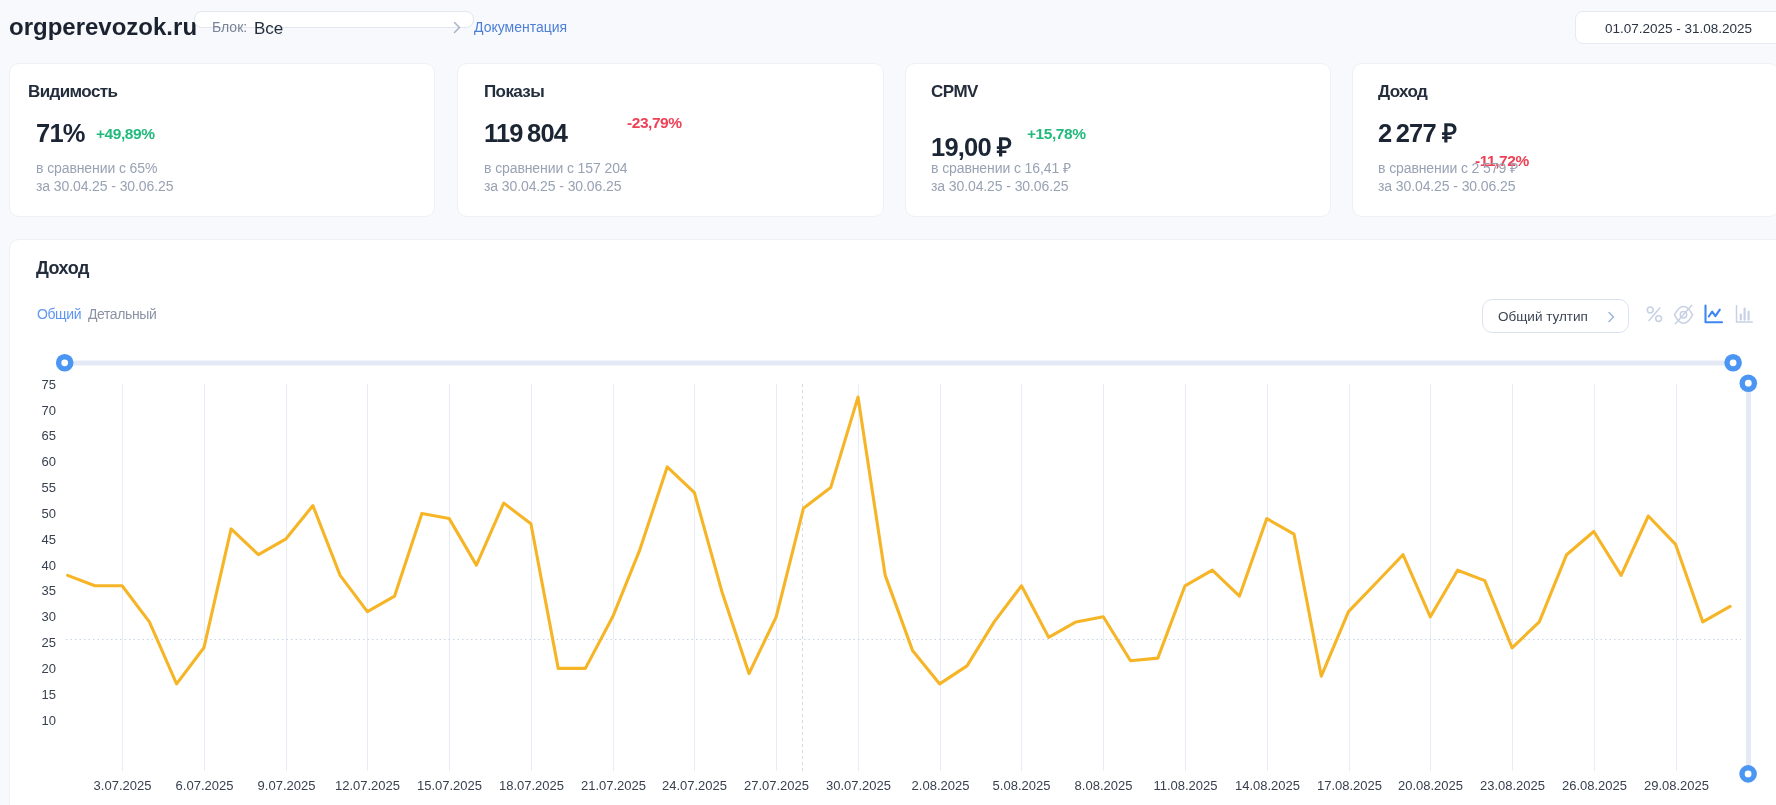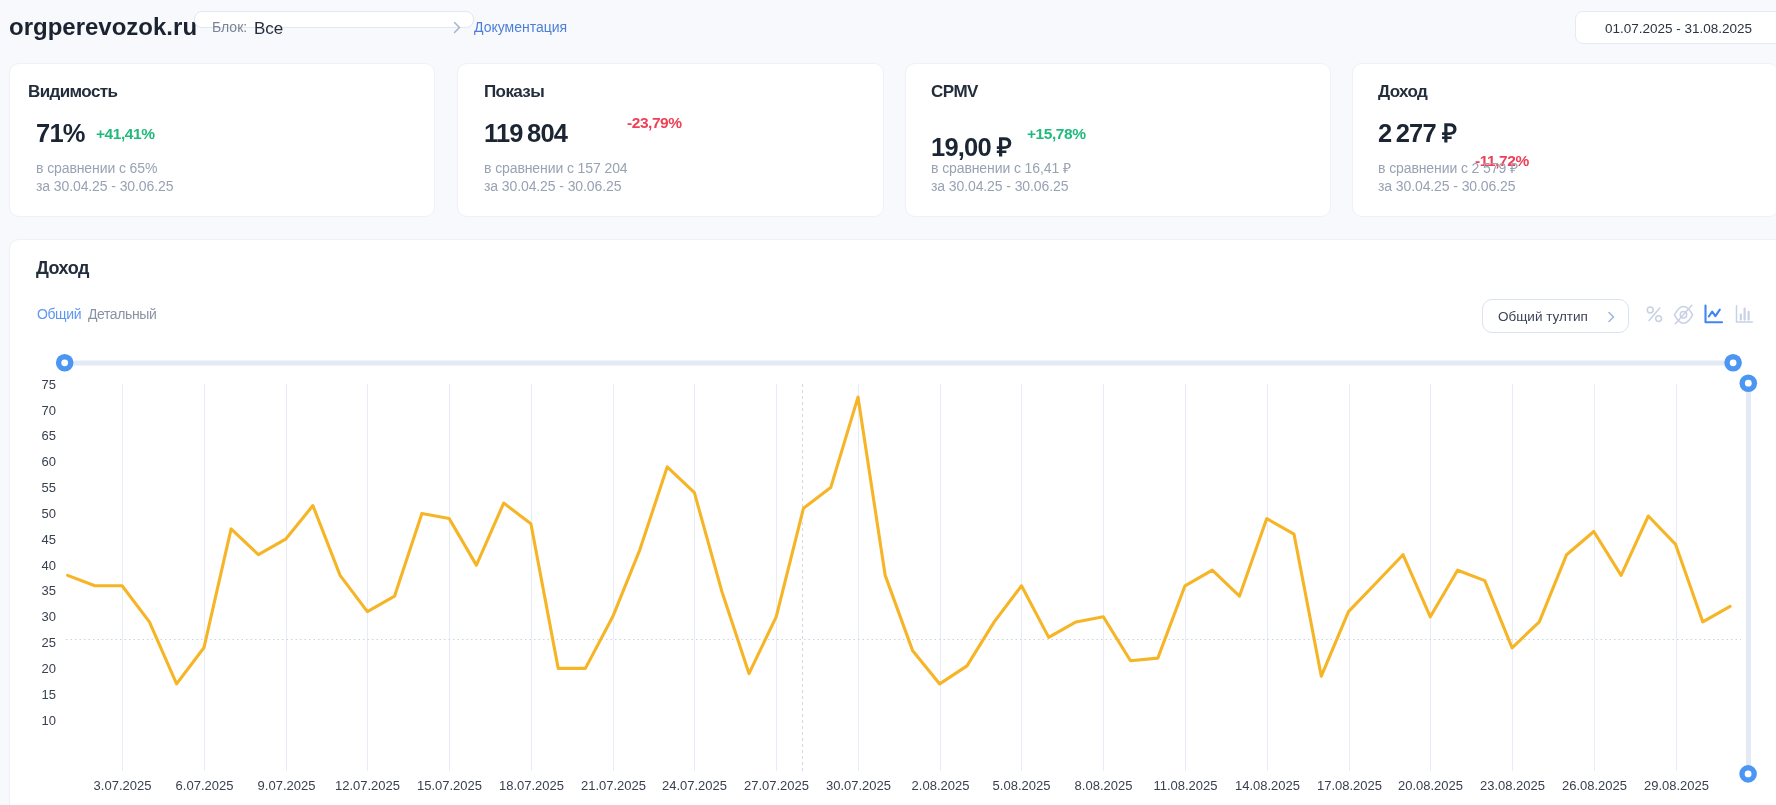--- a/index.html
+++ b/index.html
@@ -32,21 +32,21 @@
   <span class="abs" style="left:29px; top:9px; font-size:13.5px; color:#2b3442;">01.07.2025 - 31.08.2025</span>
 </div>
 
 <div class="card" style="left:9px; top:63px; width:426px; height:154px;"></div>
 <div class="card" style="left:457px; top:63px; width:427px; height:154px;"></div>
 <div class="card" style="left:905px; top:63px; width:426px; height:154px;"></div>
 <div class="card" style="left:1352px; top:63px; width:427px; height:154px;"></div>
 
 <div class="ctitle" style="left:28px; top:82px;">Видимость</div>
 <div class="cval" style="left:36px; top:121px;">71%</div>
-<div class="cdelta green" style="left:96px; top:125px;">+41,41%</div>
+<div class="cdelta green" style="left:96px; top:125px;">+49,89%</div>
 <div class="csmall" style="left:36px; top:159px;">в сравнении с 65%<br>за 30.04.25 - 30.06.25</div>
 
 <div class="ctitle" style="left:484px; top:82px;">Показы</div>
 <div class="cval" style="left:484px; top:121px;">119 804</div>
 <div class="cdelta red" style="left:583px; top:114px;margin-left:44px;">-23,79%</div>
 <div class="csmall" style="left:484px; top:159px;">в сравнении с 157 204<br>за 30.04.25 - 30.06.25</div>
 
 <div class="ctitle" style="left:931px; top:82px;">CPMV</div>
 <div class="cval" style="left:931px; top:135px;">19,00 <span class="rub">₽</span></div>
 <div class="cdelta green" style="left:1027px; top:125px;">+15,78%</div>

